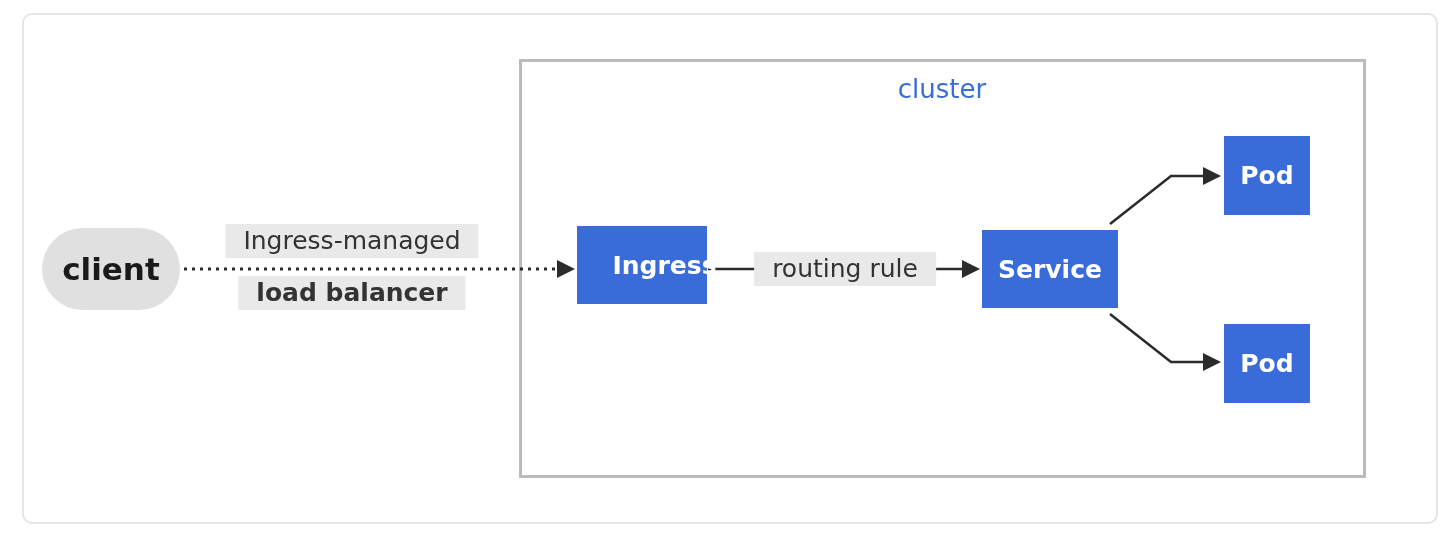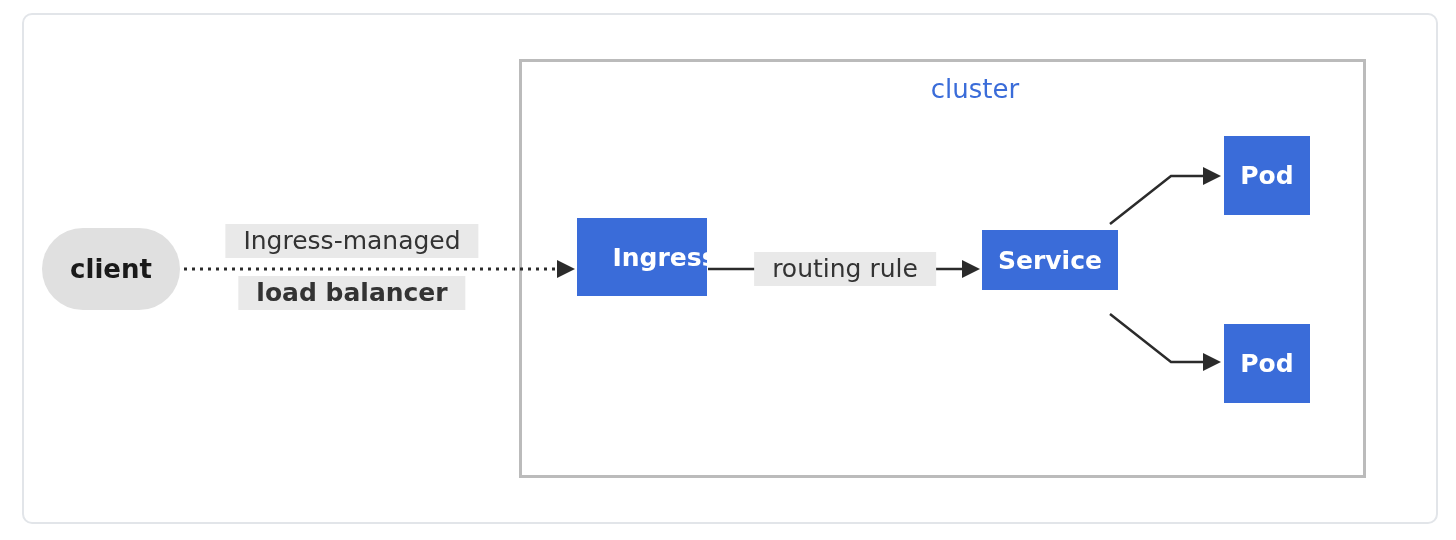--- a/index.html
+++ b/index.html
@@ -39,41 +39,40 @@
     border: 3px solid var(--cluster-border);
     background: transparent;
   }
   .cluster-title {
     position: absolute;
     left: 942px; top: 89px;
     transform: translate(-50%, -50%);
     color: var(--cluster-label);
     font-size: 26px;
     white-space: nowrap;
-    margin-left: 33px;
   }
   .node {
     position: absolute;
     display: flex;
     align-items: center;
     justify-content: center;
     background: var(--node-blue);
     color: var(--node-text);
     font-size: 25px;
     white-space: nowrap;
     font-weight: bold;
   }
   .node.client {
     background: var(--client-fill);
     color: var(--client-text);
     border-radius: 41px;
-    font-size: 26px;
+    font-size: 31px;
   }
-  .node.ingress  { left: 577px;  top: 218px; width: 130px; height: 78px; padding-left: 45px; }
-  .node.service  { left: 982px;  top: 230px; width: 136px; height: 60px; }
+  .node.ingress  { left: 577px;  top: 226px; width: 130px; height: 78px; padding-left: 45px; }
+  .node.service  { left: 982px;  top: 230px; width: 136px; height: 78px; }
   .node.pod1     { left: 1224px; top: 136px; width: 86px;  height: 79px; }
   .node.pod2     { left: 1224px; top: 324px; width: 86px;  height: 79px; }
   .node.client   { left: 42px;   top: 228px; width: 138px; height: 82px; }
   .edge-label {
     position: absolute;
     transform: translate(-50%, -50%);
     background: var(--edge-label-bg);
     color: var(--edge-label-text);
     font-size: 25px;
     line-height: 1.28;

